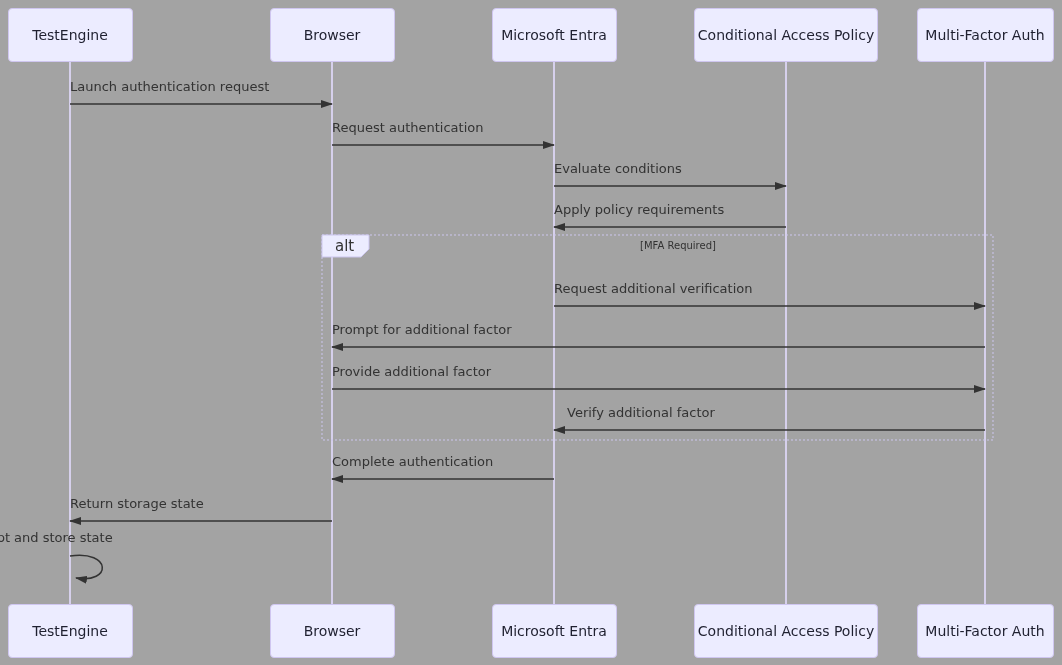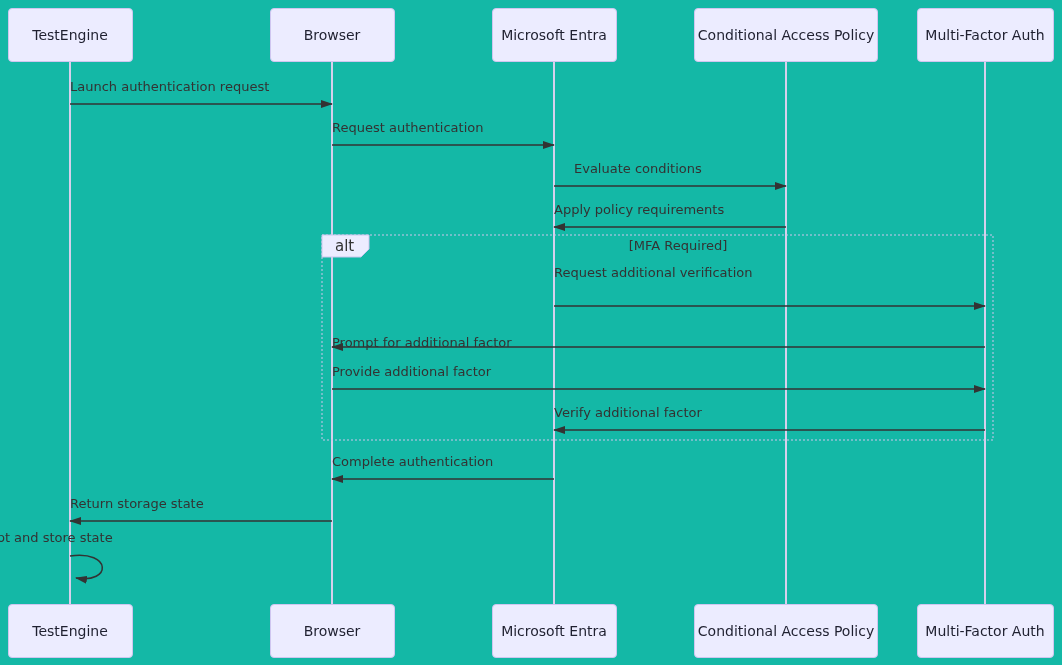--- a/index.html
+++ b/index.html
@@ -4,21 +4,21 @@
 <style>
   html, body {
     margin: 0;
     padding: 0;
     background: #ffffff;
   }
   .diagram {
     position: relative;
     width: 1062px;
     height: 665px;
-    background: #14b8a6;
+    background: #a3a3a3;
     font-family: "DejaVu Sans", "Liberation Sans", sans-serif;
     overflow: hidden;
   }
   .layer {
     position: absolute;
     left: 0;
     top: 0;
   }
   .actor-box {
     position: absolute;
@@ -42,21 +42,21 @@
     line-height: 16px;
   }
   .alt-label-text {
     position: absolute;
     font-size: 15px;
     color: #333333;
     line-height: 16px;
   }
   .alt-condition {
     position: absolute;
-    font-size: 13px;
+    font-size: 10px;
     color: #333333;
     text-align: center;
     white-space: nowrap;
     line-height: 16px;
   }
 </style>
 </head>
 <body>
 
 <div class="diagram" id="diagram-root">
@@ -110,24 +110,24 @@
       <span>Conditional Access Policy</span>
     </div>
     <div class="actor-box" style="left: 916.5px; top: 8px; width: 137px; height: 54px; background: rgb(236, 236, 255); border-color: rgb(207, 198, 240); color: rgb(31, 32, 48);">
       <span>Multi-Factor Auth</span>
     </div>
     <div class="actor-box" style="left: 916.5px; top: 604px; width: 137px; height: 54px; background: rgb(236, 236, 255); border-color: rgb(207, 198, 240); color: rgb(31, 32, 48);">
       <span>Multi-Factor Auth</span>
     </div>
     <div class="msg-label" style="color: rgb(51, 51, 51); left: 70px; width: 262px; top: 79px;">Launch authentication request</div>
     <div class="msg-label" style="color: rgb(51, 51, 51); left: 332px; width: 180px; top: 120px;">Request authentication</div>
-    <div class="msg-label" style="color: rgb(51, 51, 51); left: 566px; width: 256px; top: 161px; padding-left: 8px;">Evaluate conditions</div>
+    <div class="msg-label" style="color: rgb(51, 51, 51); left: 554px; width: 256px; top: 161px;">Evaluate conditions</div>
     <div class="msg-label" style="color: rgb(51, 51, 51); left: 554px; width: 232px; top: 202px;">Apply policy requirements</div>
-    <div class="msg-label" style="color: rgb(51, 51, 51); left: 554px; width: 431px; top: 265px;">Request additional verification</div>
-    <div class="msg-label" style="color: rgb(51, 51, 51); left: 332px; width: 528px; top: 322px; margin-top: 13px;">Prompt for additional factor</div>
+    <div class="msg-label" style="color: rgb(51, 51, 51); left: 554px; width: 431px; top: 281px;">Request additional verification</div>
+    <div class="msg-label" style="color: rgb(51, 51, 51); left: 332px; width: 528px; top: 322px;">Prompt for additional factor</div>
     <div class="msg-label" style="color: rgb(51, 51, 51); left: 332px; width: 644px; top: 364px;">Provide additional factor</div>
-    <div class="msg-label" style="color: rgb(51, 51, 51); left: 554px; width: 431px; top: 405px;">Verify additional factor</div>
+    <div class="msg-label" style="color: rgb(51, 51, 51); left: 554px; width: 431px; top: 405px; padding-left: 13px;">Verify additional factor</div>
     <div class="msg-label" style="color: rgb(51, 51, 51); left: 332px; width: 222px; top: 454px;">Complete authentication</div>
     <div class="msg-label" style="color: rgb(51, 51, 51); left: 70px; width: 214px; top: 496px;">Return storage state</div>
     <div class="msg-label" style="color: rgb(51, 51, 51); left: -40px; width: 220px; top: 530px;">Encrypt and store state</div>
     <div class="alt-label-text" style="left: 335px; top: 238px;">alt</div>
     <div class="alt-condition" style="left: 528px; width: 300px; top: 238px;">[MFA Required]</div>
   </div>
 
 </body></html>

